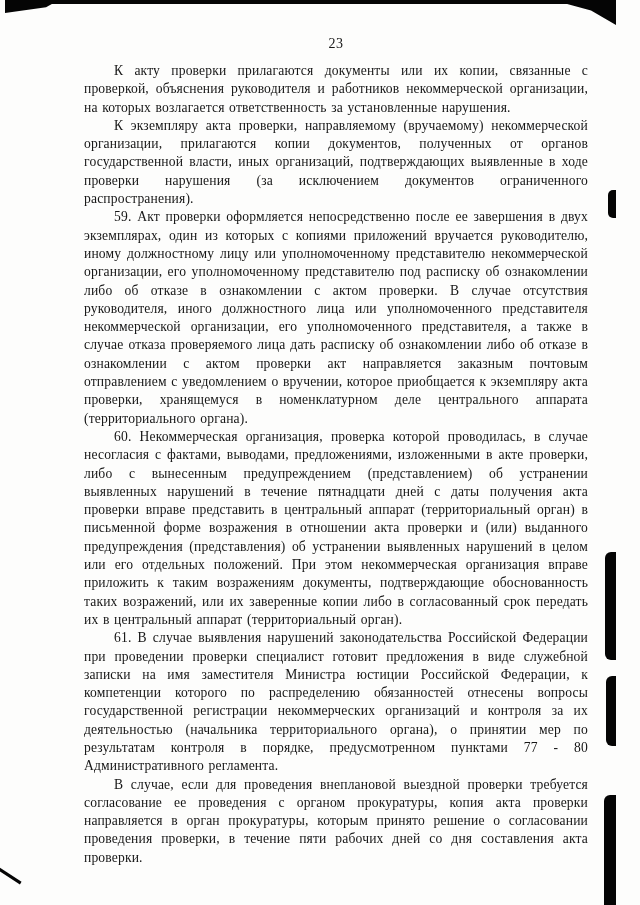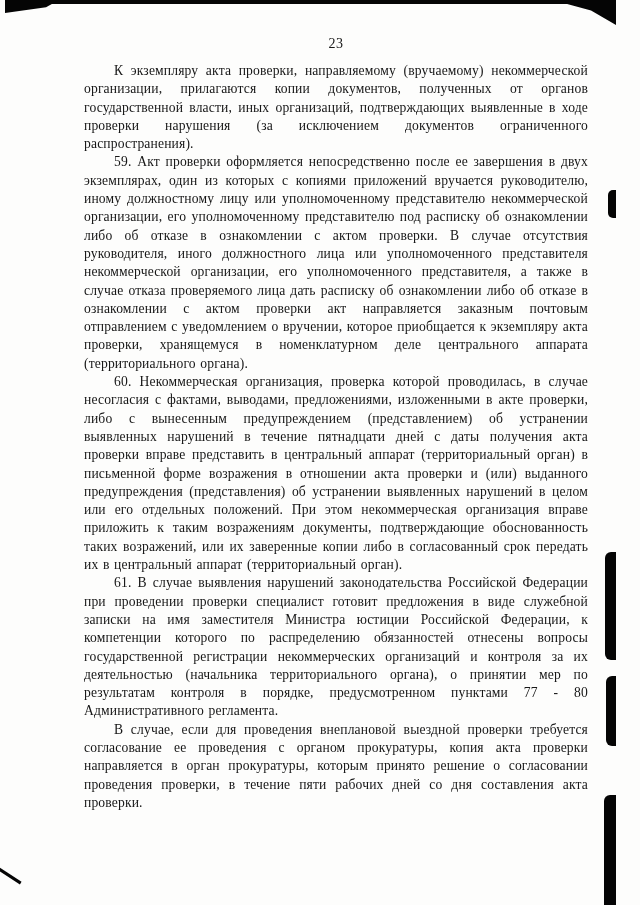--- a/index.html
+++ b/index.html
@@ -66,20 +66,21 @@
   <div class="artifact a-top-left"></div>
   <div class="artifact a-top-right"></div>
   <div class="artifact a-right-1"></div>
   <div class="artifact a-right-2"></div>
   <div class="artifact a-right-3"></div>
   <div class="artifact a-right-4"></div>
   <div class="artifact a-bottom-left"></div>
 
   <div class="page-number">23</div>
   <div class="text-block">
+      <p class="para">К акту проверки прилагаются документы или их копии, связанные с проверкой, объяснения руководителя и работников некоммерческой организации, на которых возлагается ответственность за установленные нарушения.</p>
       <p class="para">К экземпляру акта проверки, направляемому (вручаемому) некоммерческой организации, прилагаются копии документов, полученных от органов государственной власти, иных организаций, подтверждающих выявленные в ходе проверки нарушения (за исключением документов ограниченного распространения).</p>
       <p class="para">59. Акт проверки оформляется непосредственно после ее завершения в двух экземплярах, один из которых с копиями приложений вручается руководителю, иному должностному лицу или уполномоченному представителю некоммерческой организации, его уполномоченному представителю под расписку об ознакомлении либо об отказе в ознакомлении с актом проверки. В случае отсутствия руководителя, иного должностного лица или уполномоченного представителя некоммерческой организации, его уполномоченного представителя, а также в случае отказа проверяемого лица дать расписку об ознакомлении либо об отказе в ознакомлении с актом проверки акт направляется заказным почтовым отправлением с уведомлением о вручении, которое приобщается к экземпляру акта проверки, хранящемуся в номенклатурном деле центрального аппарата (территориального органа).</p>
       <p class="para">60. Некоммерческая организация, проверка которой проводилась, в случае несогласия с фактами, выводами, предложениями, изложенными в акте проверки, либо с вынесенным предупреждением (представлением) об устранении выявленных нарушений в течение пятнадцати дней с даты получения акта проверки вправе представить в центральный аппарат (территориальный орган) в письменной форме возражения в отношении акта проверки и (или) выданного предупреждения (представления) об устранении выявленных нарушений в целом или его отдельных положений. При этом некоммерческая организация вправе приложить к таким возражениям документы, подтверждающие обоснованность таких возражений, или их заверенные копии либо в согласованный срок передать их в центральный аппарат (территориальный орган).</p>
       <p class="para">61. В случае выявления нарушений законодательства Российской Федерации при проведении проверки специалист готовит предложения в виде служебной записки на имя заместителя Министра юстиции Российской Федерации, к компетенции которого по распределению обязанностей отнесены вопросы государственной регистрации некоммерческих организаций и контроля за их деятельностью (начальника территориального органа), о принятии мер по результатам контроля в порядке, предусмотренном пунктами 77 - 80 Административного регламента.</p>
       <p class="para">В случае, если для проведения внеплановой выездной проверки требуется согласование ее проведения с органом прокуратуры, копия акта проверки направляется в орган прокуратуры, которым принято решение о согласовании проведения проверки, в течение пяти рабочих дней со дня составления акта проверки.</p>
     </div>
 
 </div>
 
 </body></html>

